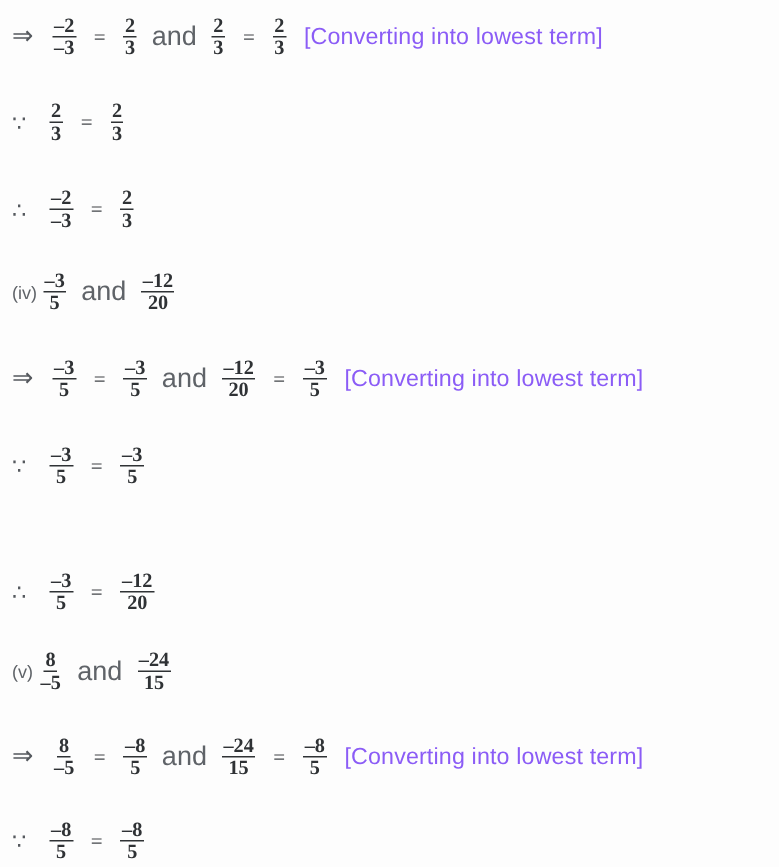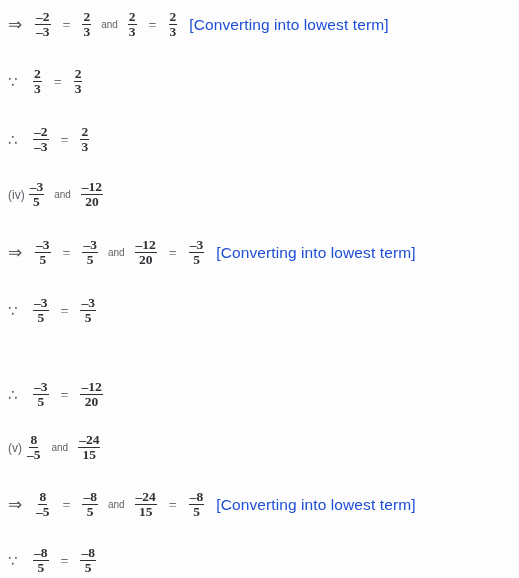--- a/index.html
+++ b/index.html
@@ -53,33 +53,33 @@
     top: 1px;
   }
 
   .label {
     color: #5f6368;
     font-size: 12px;
     margin-right: 2px;
   }
   .word {
     color: #5f6368;
-    font-size: 10px;
+    font-size: 18px;
     margin: 0 7px;
   }
   .eq {
     color: #44474b;
     font-size: 14px;
     margin: 0 9px;
     font-family: "Liberation Serif", serif;
     position: relative;
     top: 1px;
   }
   .note {
-    color: #1d4ed8;
+    color: #8b5cf6;
     font-size: 15.5px;
     margin-left: 9px;
     letter-spacing: 0.1px;
   }
 
   
   .frac {
     display: inline-flex;
     flex-direction: column;
     align-items: center;

